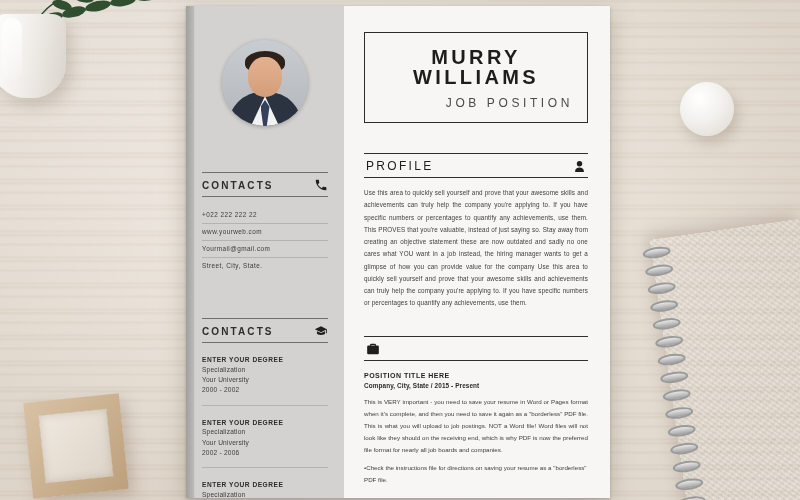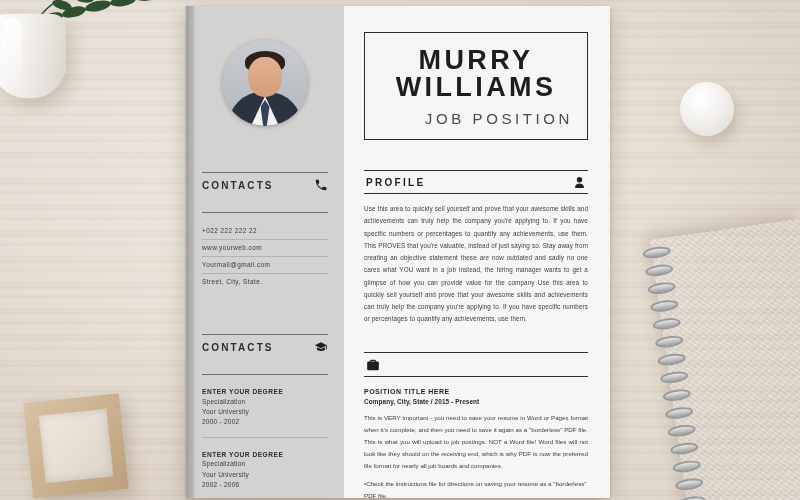--- a/index.html
+++ b/index.html
@@ -242,21 +242,21 @@
     margin: 0 16px;
     padding-top: 22px;
   }
   .lsec.first { padding-top: 46px; }
   .lsec-head {
     display: flex;
     align-items: center;
     justify-content: space-between;
     border-top: 1.4px solid #6f6f6f;
     border-bottom: 1.4px solid #6f6f6f;
-    padding: 5px 0 20px;
+    padding: 5px 0 4px;
   }
   .lsec-title {
     font-size: 10px;
     letter-spacing: 2.1px;
     color: #2d2d2d;
     font-weight: bold;
   }
   .lsec-icon { width: 14px; height: 14px; display: block; }
 
   .contact-list { margin-top: 10px; }
@@ -297,48 +297,48 @@
     padding: 26px 22px 0 20px;
     box-sizing: border-box;
     position: relative;
   }
   .name-box {
     border: 1.6px solid #2b2b2b;
     padding: 14px 10px 12px;
     text-align: center;
   }
   .name {
-    font-size: 27px;
+    font-size: 20px;
     letter-spacing: 3.4px;
     color: #1d1d1d;
     font-weight: bold;
     line-height: 1;
   }
   .job {
     margin-top: 9px;
-    font-size: 15px;
+    font-size: 12px;
     letter-spacing: 3.6px;
     color: #4a4a4a;
     text-align: right;
     padding-right: 4px;
   }
 
   .rsec { margin-top: 30px; }
   .rsec-head {
     display: flex;
     align-items: center;
     justify-content: space-between;
     border-top: 1.4px solid #2f2f2f;
     border-bottom: 1.4px solid #2f2f2f;
     padding: 5px 2px 4px;
   }
   .rsec-title {
-    font-size: 10px;
+    font-size: 12px;
     letter-spacing: 2.3px;
-    font-weight: bold;
+    font-weight: normal;
     color: #1f1f1f;
   }
   .body-text {
     margin-top: 9px;
     font-size: 6.3px;
     line-height: 1.95;
     color: #3c3c3c;
     text-align: justify;
     letter-spacing: 0.12px;
   }

